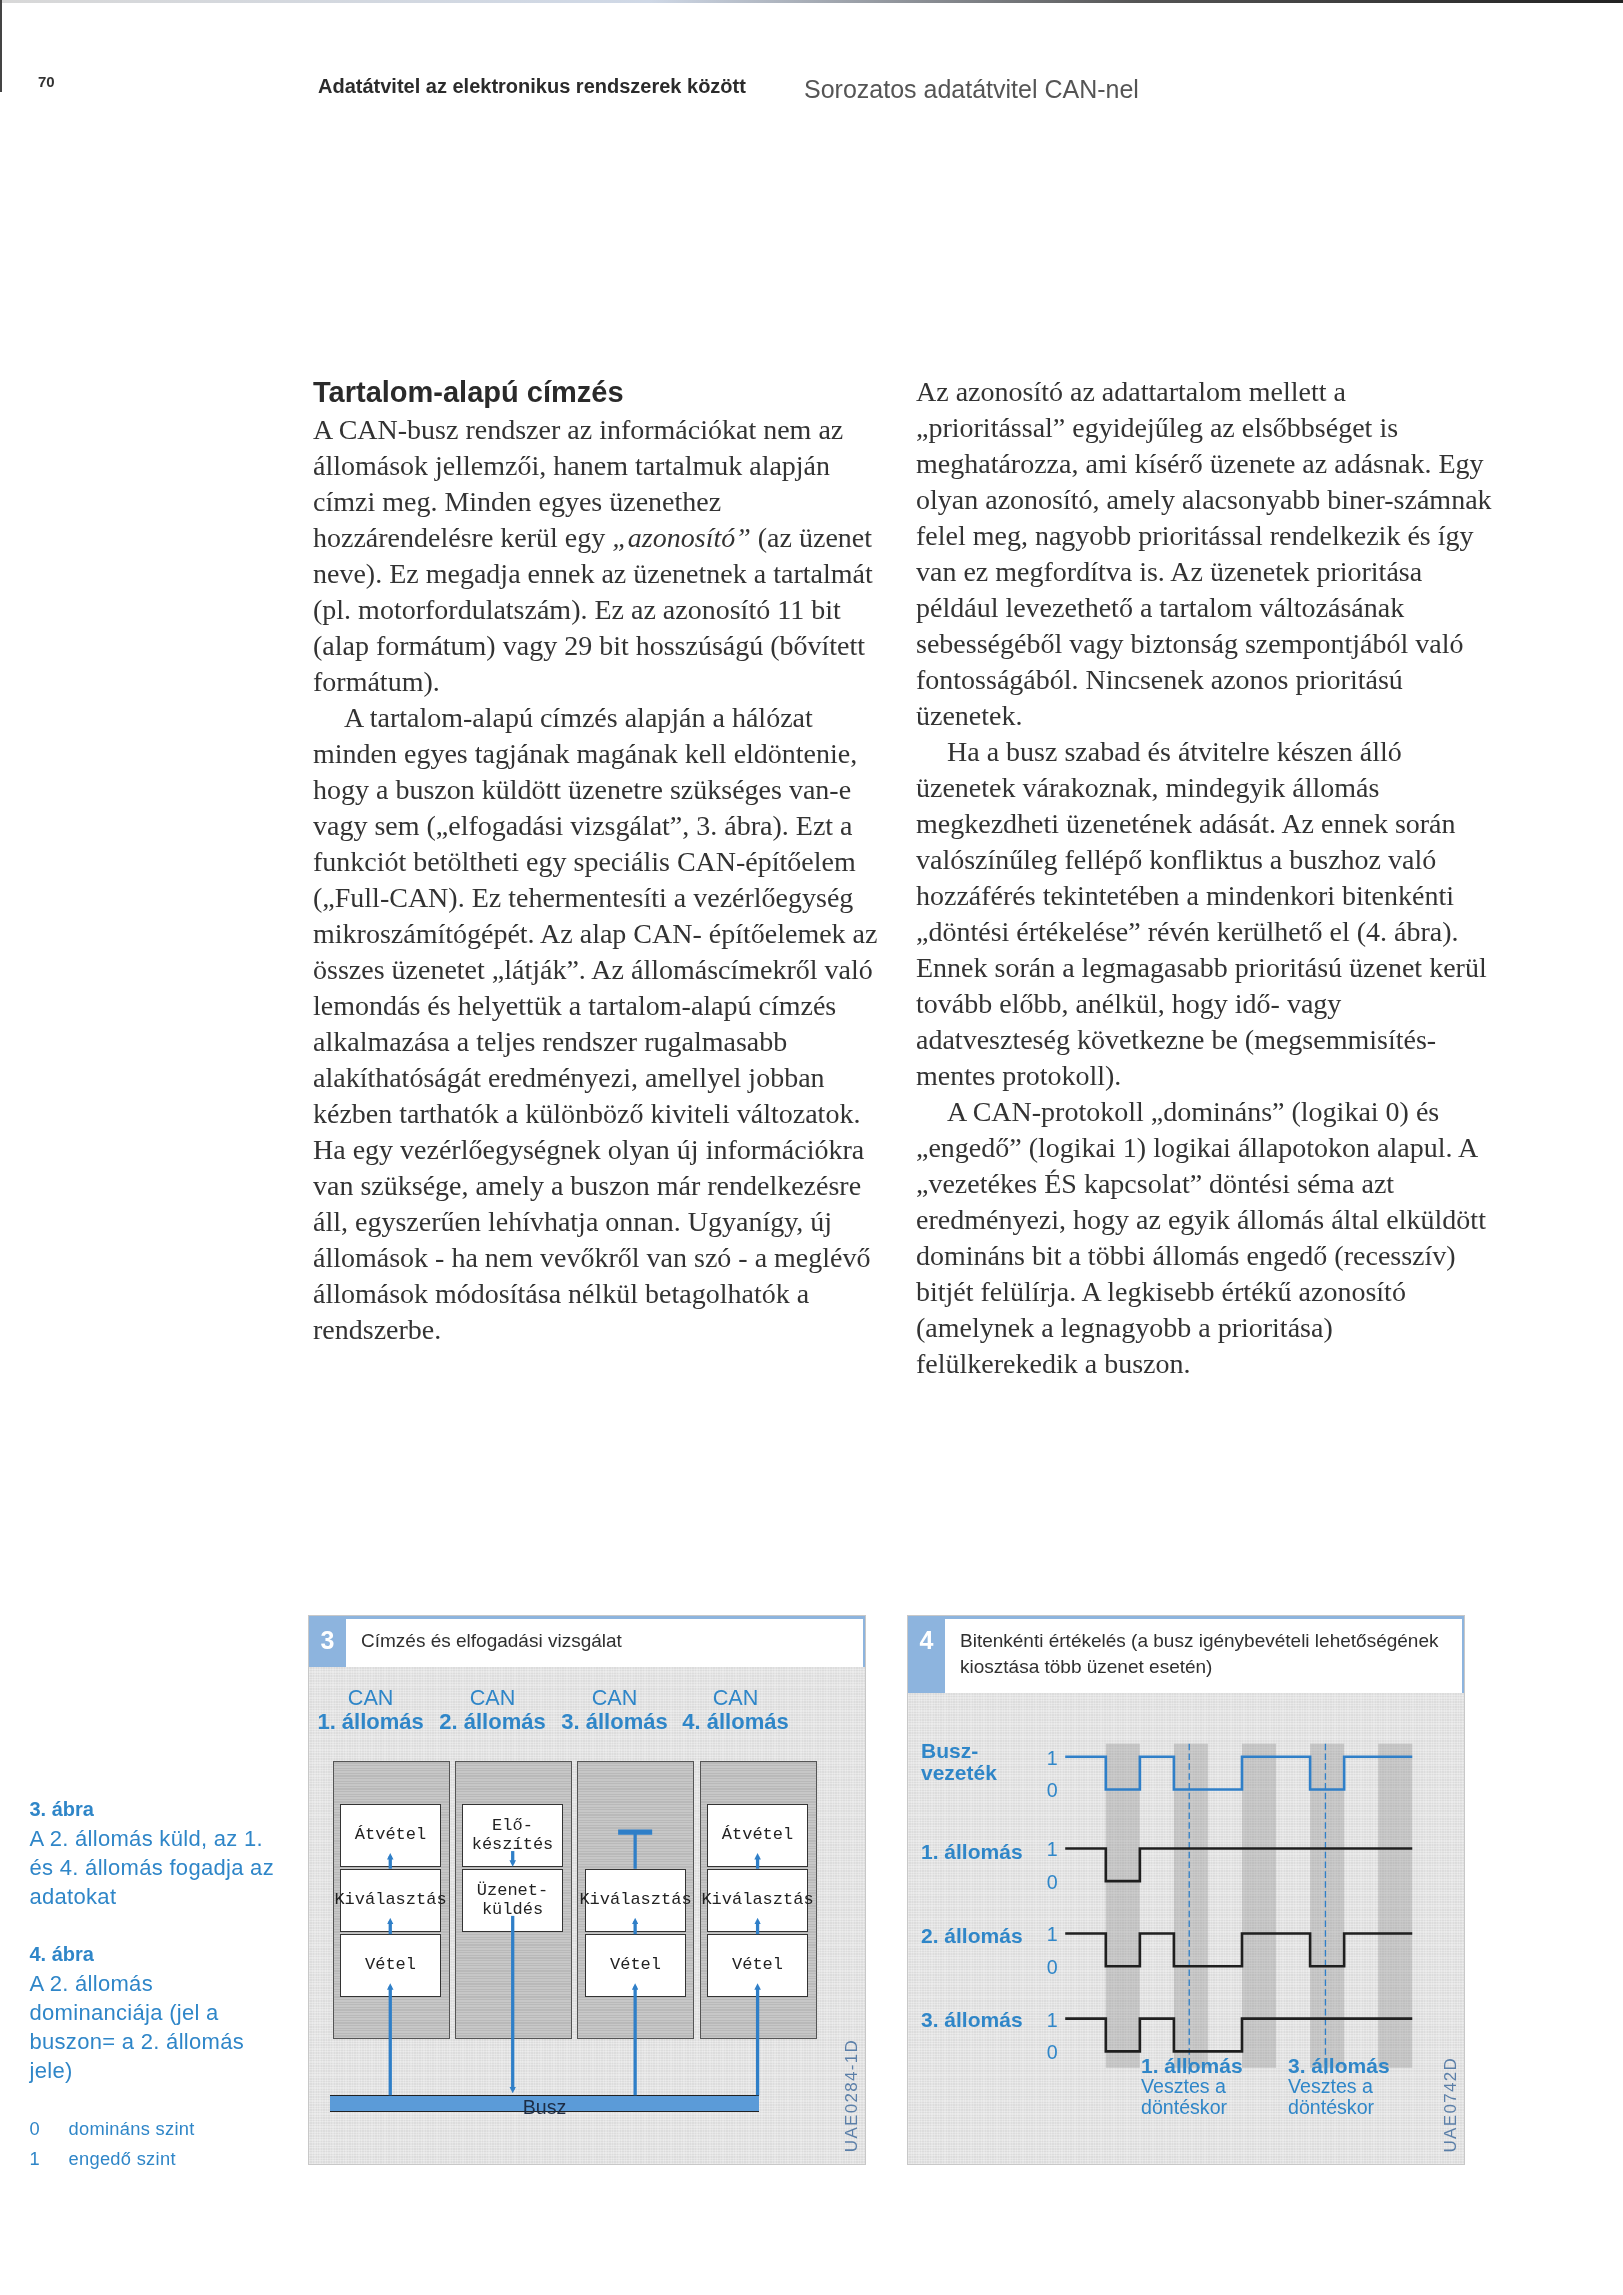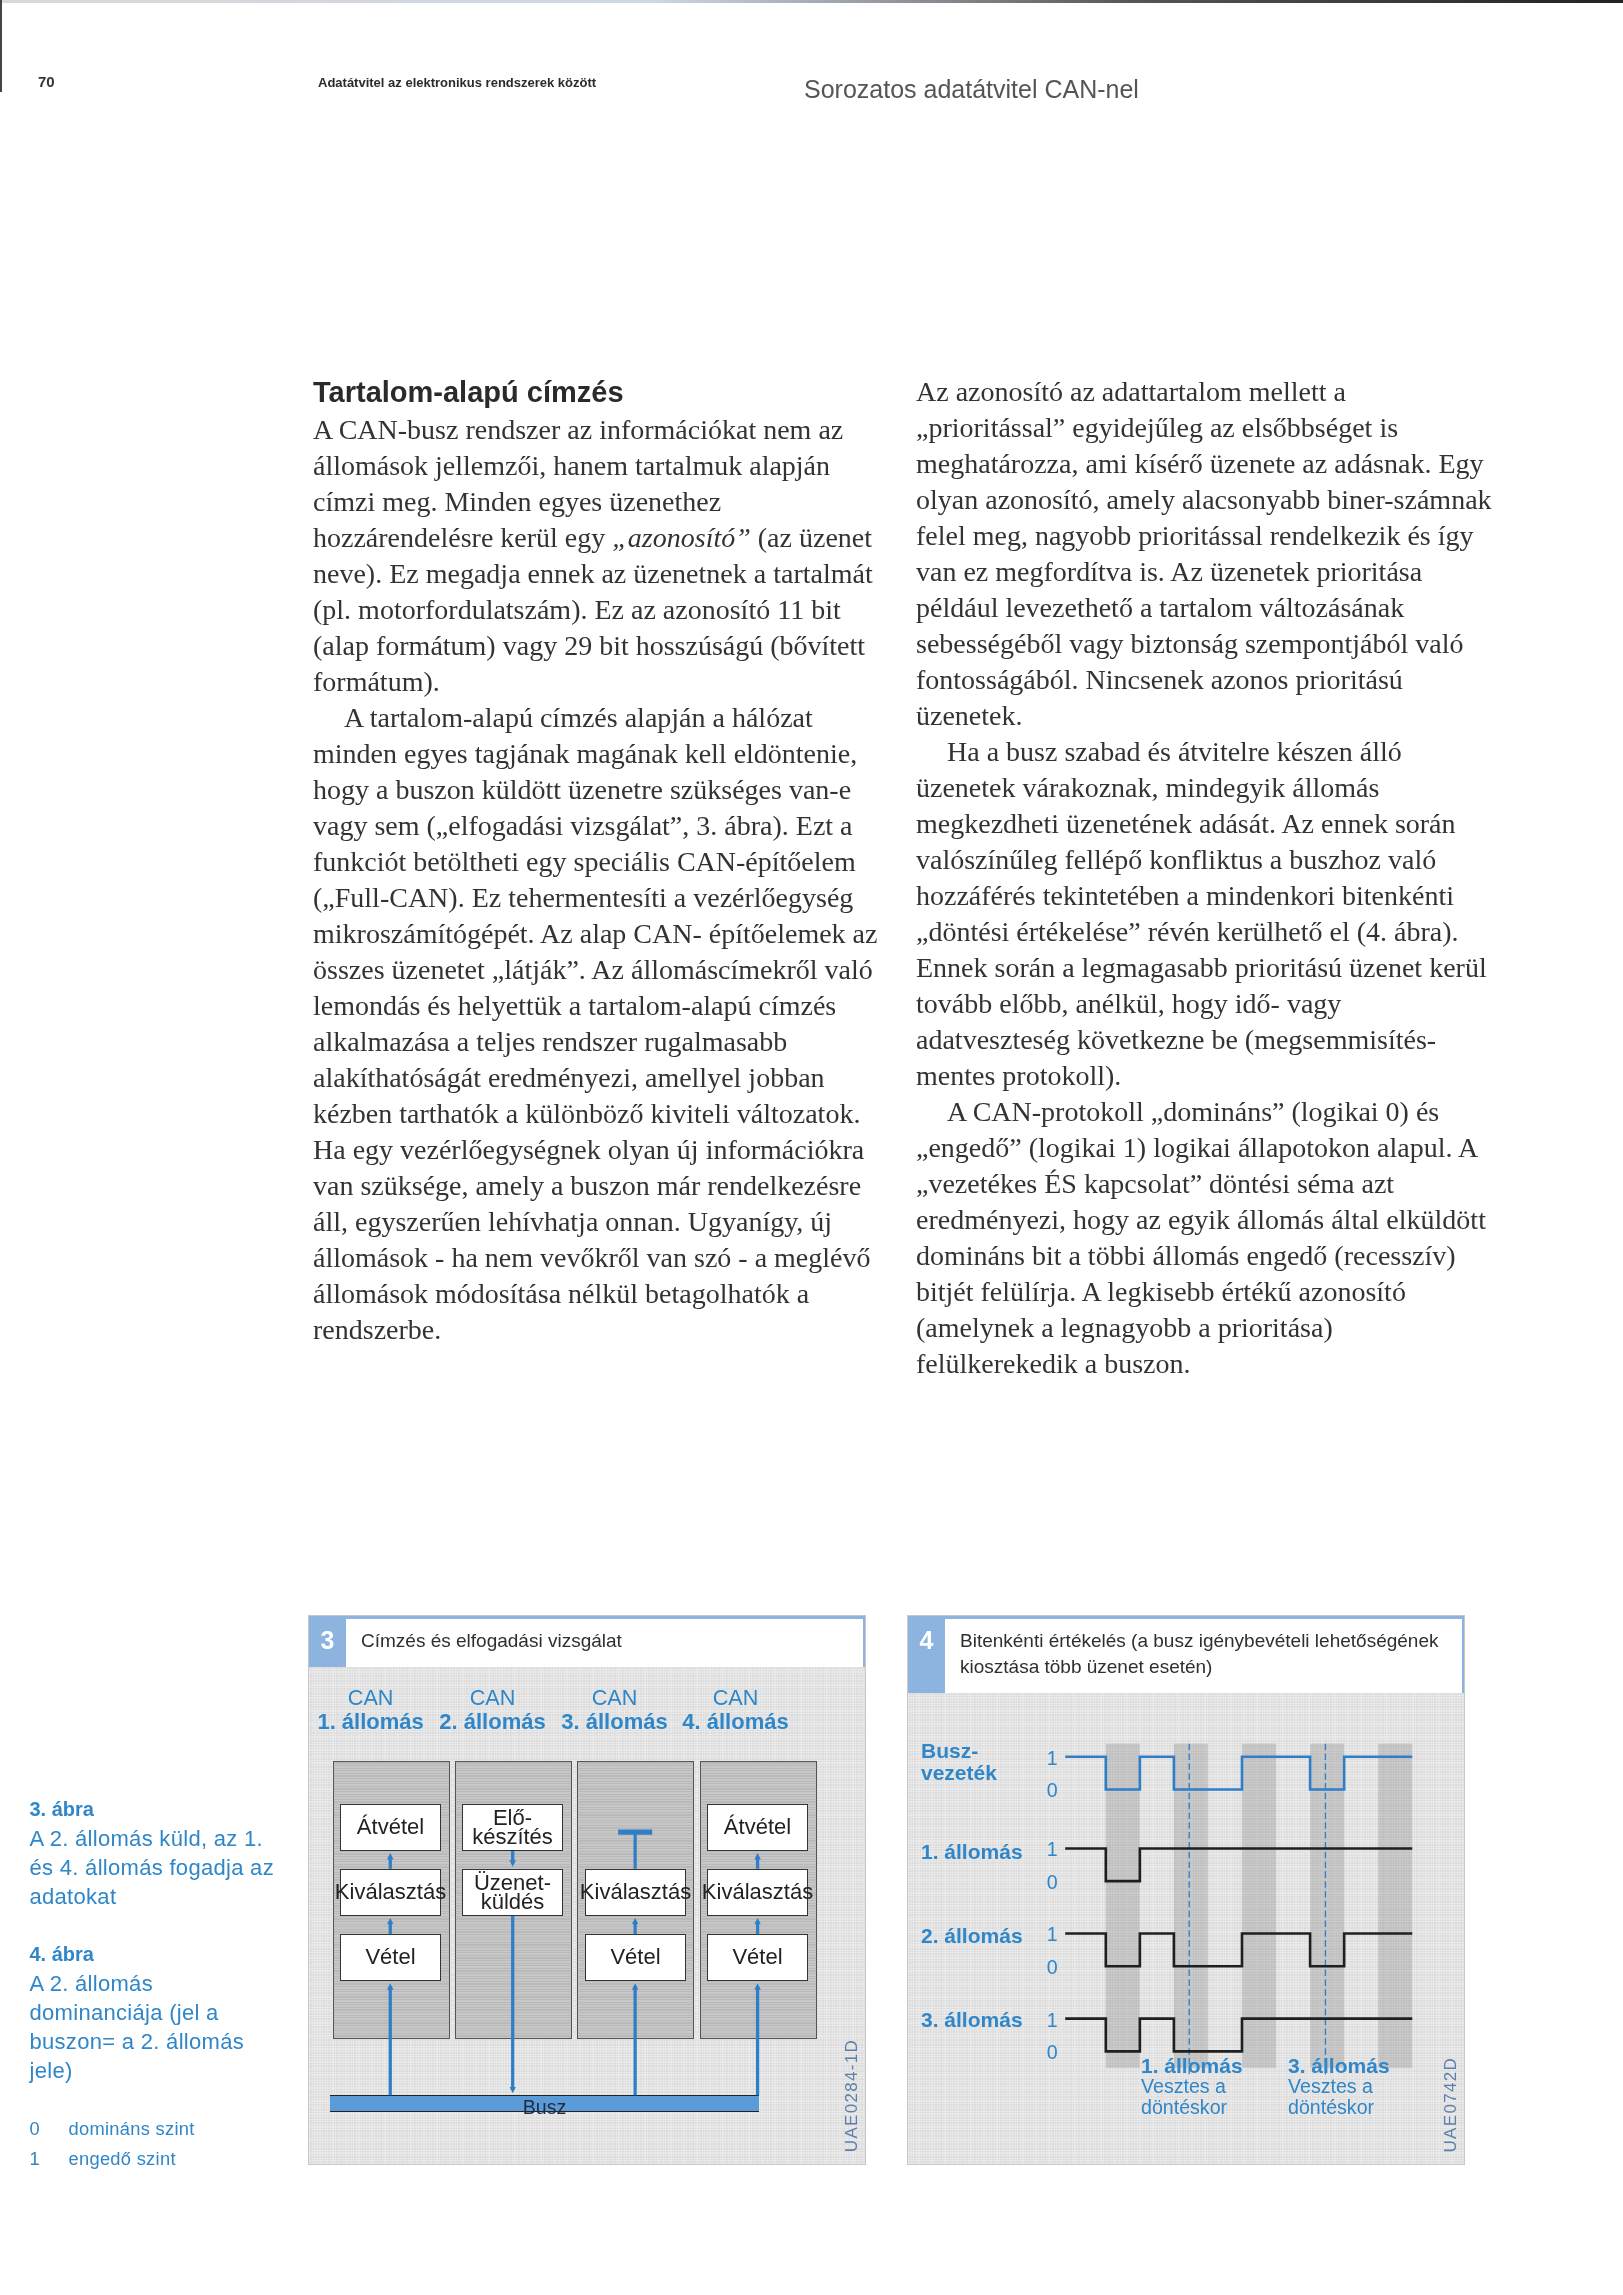--- a/index.html
+++ b/index.html
@@ -8,21 +8,21 @@
   .abs { position:absolute; }
   .sans { font-family:"Liberation Sans", "DejaVu Sans", sans-serif; }
 
   
   #scan-edge { left:0; top:0; width:1623px; height:3.3px;
     background:linear-gradient(90deg,#d8d8d8 0%,#cfd8e6 40%,#555 70%,#222 100%); }
   #scan-edge-left { left:0; top:0; width:2px; height:92px; background:#444; }
 
   
   #page-number { left:38px; top:73px; font-size:15px; font-weight:bold; color:#333; }
-  #header-title { left:318px; top:75px; font-size:13px; font-weight:bold; color:#2b2b2b; }
+  #header-title { left:318px; top:75px; font-size:20px; font-weight:bold; color:#2b2b2b; }
   #header-subtitle { left:804px; top:75px; font-size:25px; color:#555; }
 
   
   .col { position:absolute; top:374px; width:576px; }
   #col-left { left:313px; }
   #col-right { left:916px; }
   .col h2 { font-family:"Liberation Sans", "DejaVu Sans", sans-serif; font-weight:bold; font-size:29px;
             margin:0 0 1.3px 0; color:#2a2a2a; line-height:37px; }
   .col p { margin:0; font-size:28px; line-height:36px; color:#333; text-align:left; }
   .col p.indent { text-indent:31px; }
@@ -56,23 +56,23 @@
     font-family:"Liberation Sans","DejaVu Sans",sans-serif; font-size:17px; color:#5b7fa8; letter-spacing:1.3px; }
 
   
   .station-head { position:absolute; top:71px; width:131px; text-align:center; color:#2f86c8;
     font-family:"Liberation Sans","DejaVu Sans",sans-serif; }
   .station-head .can { font-size:21.6px; line-height:22px; }
   .station-head .name { font-size:22px; line-height:25px; font-weight:bold; }
   .column-panel { position:absolute; top:145px; width:117px; height:278px; background:#b9b9b9;
     background-image:repeating-linear-gradient(0deg, rgba(255,255,255,0.2) 0 1.3px, rgba(0,0,0,0) 1.3px 2.6px);
     border:1.3px solid #555; box-sizing:border-box; }
-  .func-box { position:absolute; width:101px; height:47px; background:#ffffff; border:1.3px solid #333;
+  .func-box { position:absolute; width:101px; height:63px; background:#ffffff; border:1.3px solid #333;
     box-sizing:border-box; display:flex; align-items:center; justify-content:center; text-align:center;
-    font-family:Liberation Sans, sans-serif; font-size:22px; line-height:18.3px; color:#222; }
+    font-family:Liberation Mono, monospace; font-size:17px; line-height:18.3px; color:#222; }
   .bus-bar { position:absolute; left:21px; top:479px; width:429px; height:17px; background:#5b9bd8;
     border-top:1.3px solid #222; border-bottom:1.3px solid #222; box-sizing:border-box;
     text-align:center; font-family:"Liberation Sans","DejaVu Sans",sans-serif; font-size:19.6px; line-height:22px; color:#1c2c44; }
   svg.overlay { position:absolute; left:0; top:0; }
 
   
   .row-label { position:absolute; left:13px; font-family:"Liberation Sans","DejaVu Sans",sans-serif;
     font-weight:bold; font-size:21px; line-height:22px; color:#2f86c8; }
   .loser-note { position:absolute; top:439px; font-family:"Liberation Sans","DejaVu Sans",sans-serif; color:#2f86c8;
     font-size:19.6px; line-height:21px; }

